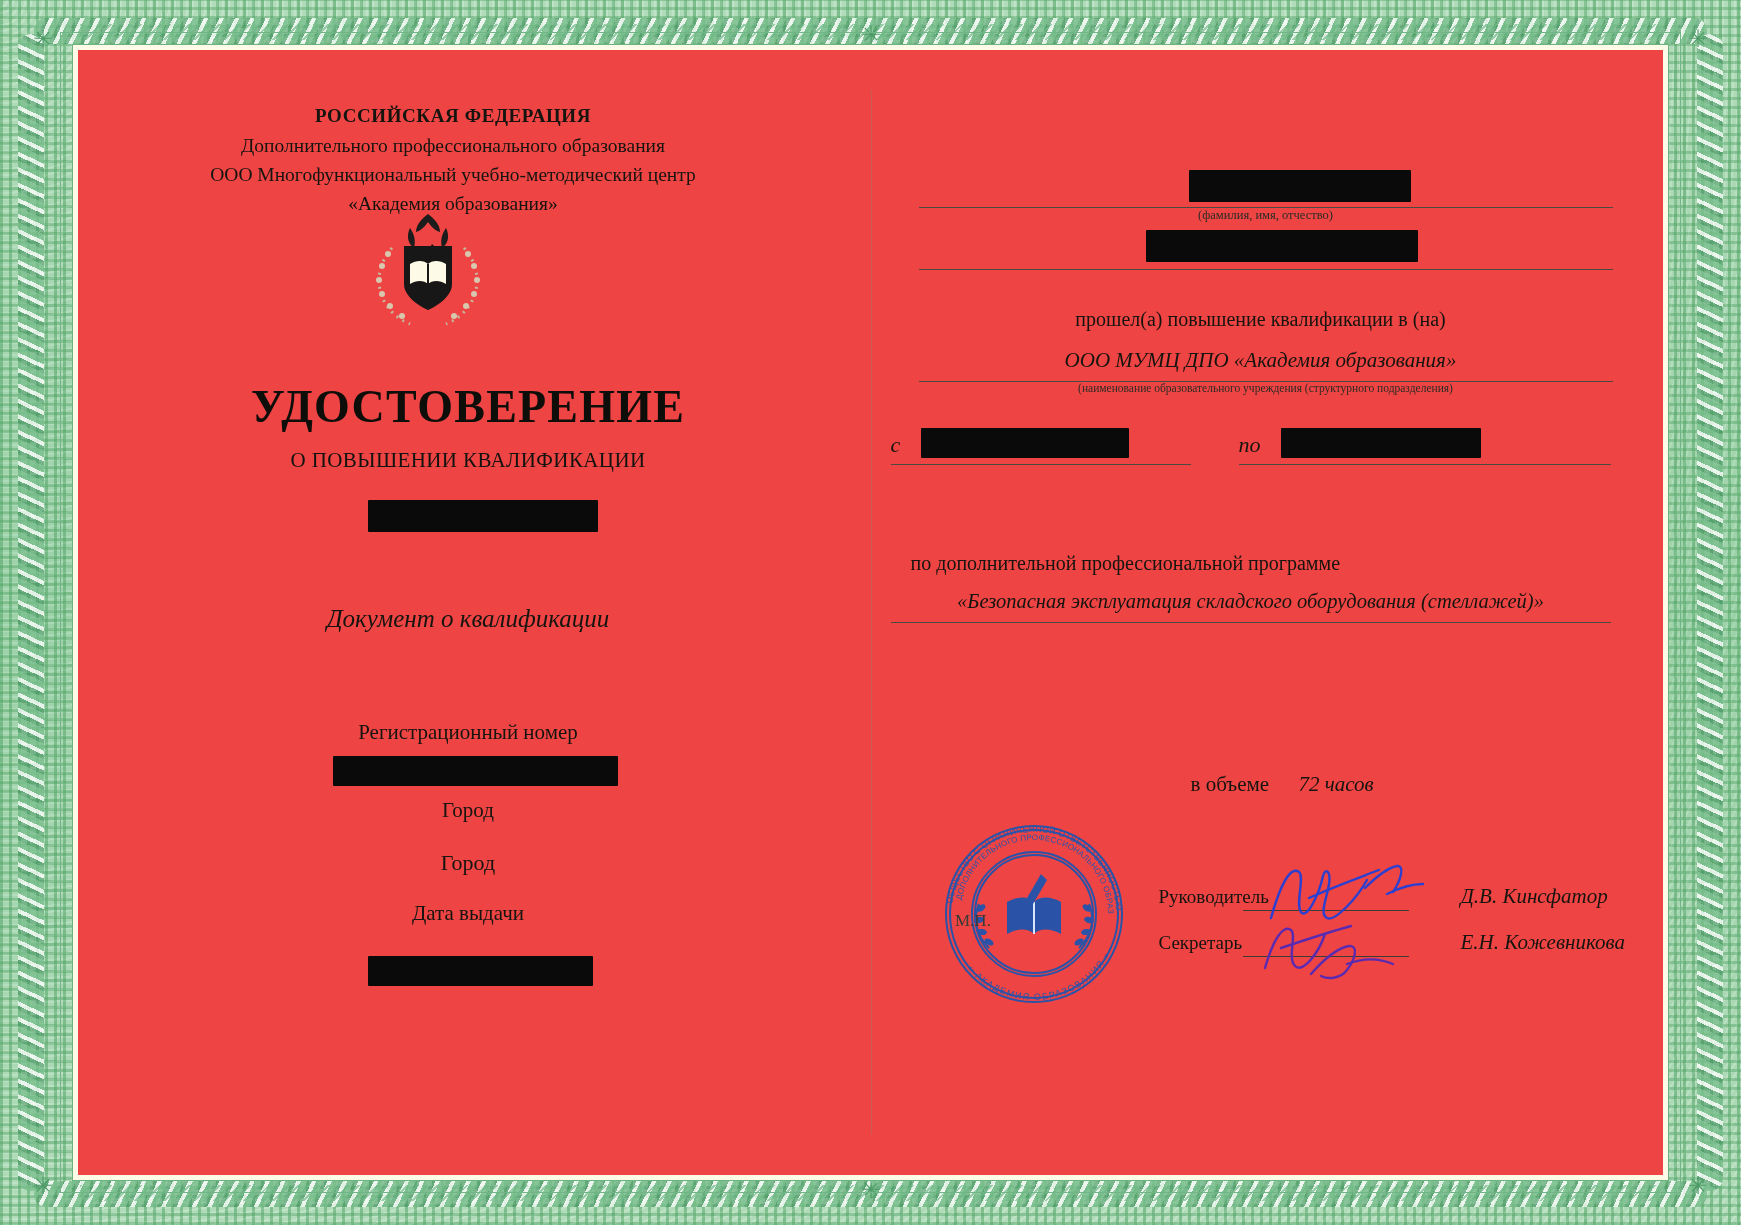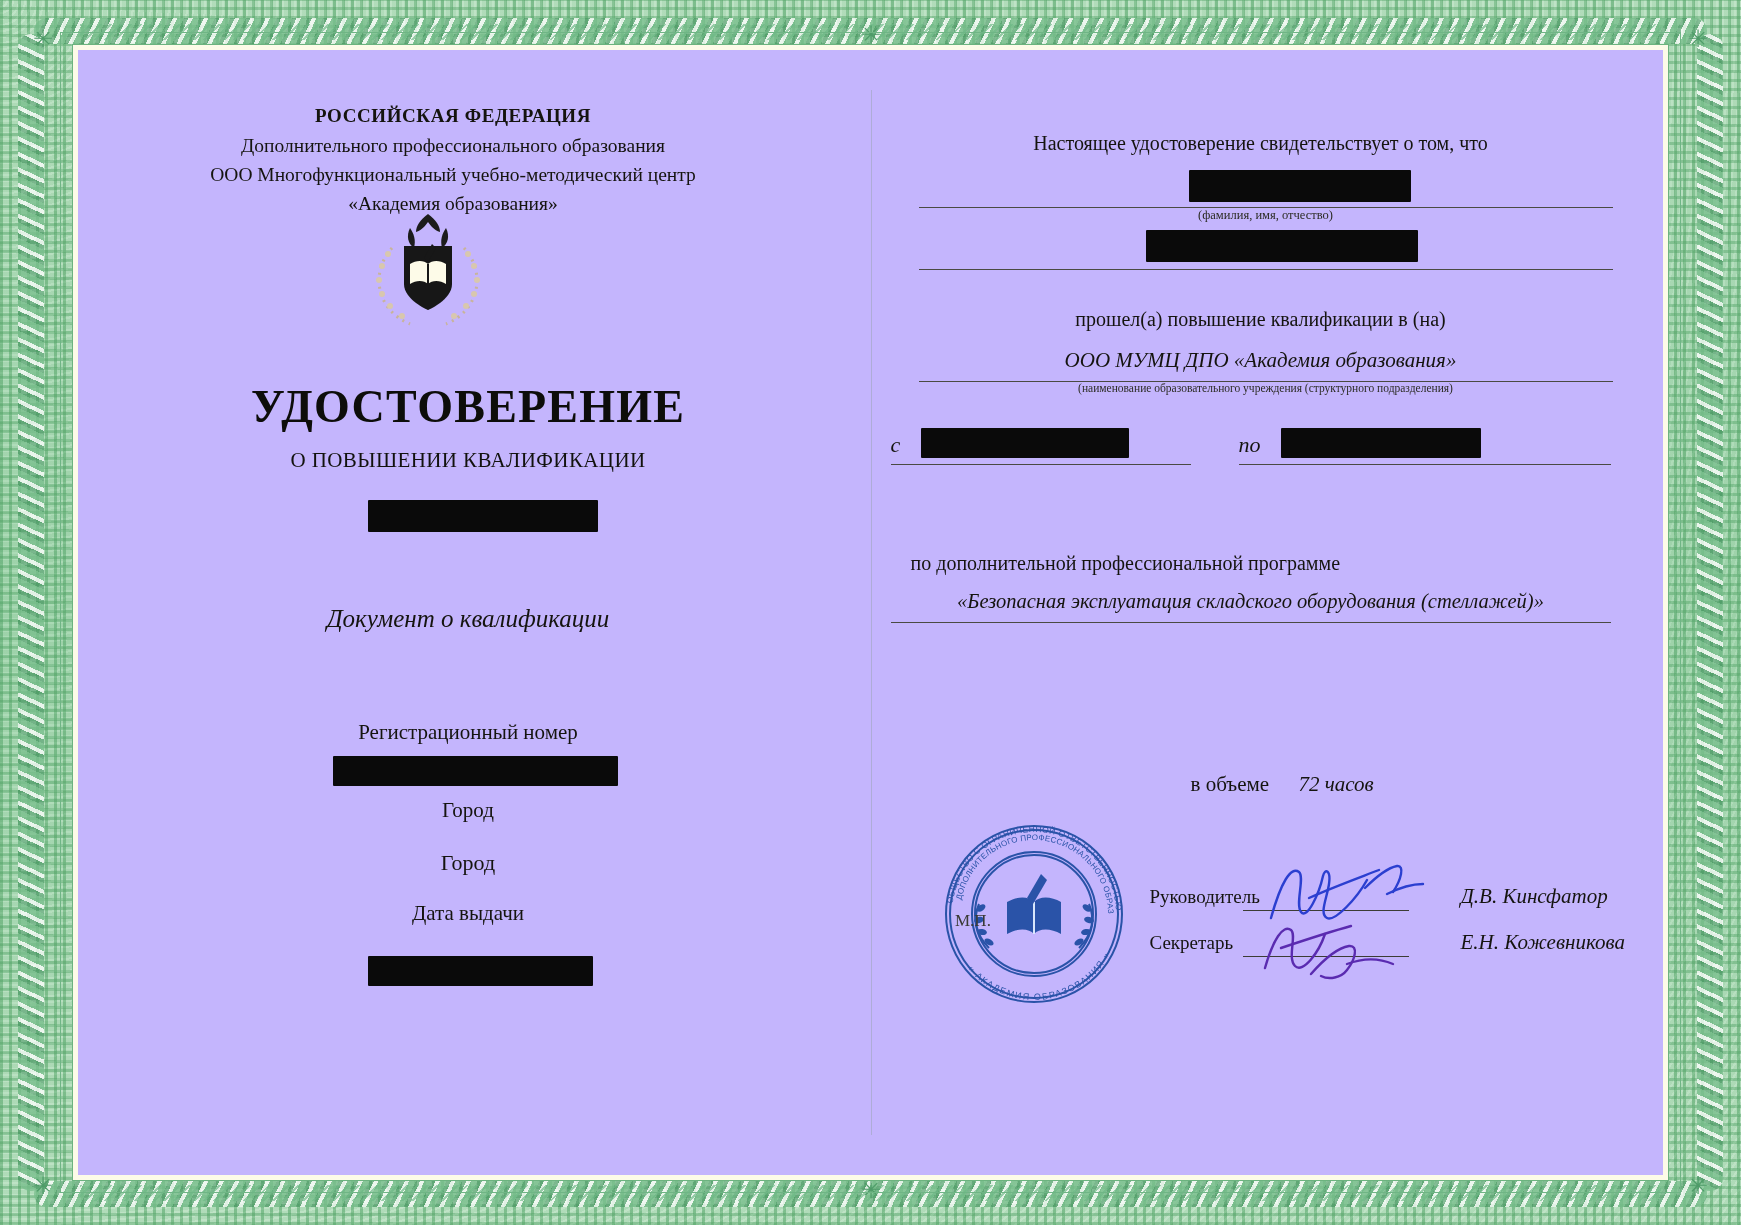--- a/index.html
+++ b/index.html
@@ -69,21 +69,21 @@
     position: absolute;
     left: 60px; top: 32px; right: 60px; bottom: 32px;
     border: 1px solid #6fb585;
     pointer-events: none;
   }
 
   
   .content {
     position: absolute;
     left: 78px; top: 50px; right: 78px; bottom: 50px;
-    background: #c4b5fd;
+    background: #ef4444;
   }
   .divider-v {
     position: absolute;
     left: 50%;
     top: 40px;
     bottom: 40px;
     width: 1px;
     background: rgba(120,150,120,.28);
   }
 
@@ -351,21 +351,21 @@
   }
   .sig-row {
     position: absolute;
     width: 520px;
     height: 44px;
     font-size: 19px;
     color: #15140f;
   }
   .sig-row.r1 { top: 24px; }
   .sig-row.r2 { top: 70px; }
-  .sig-role { position: absolute; left: 7px; top: 2px; padding-left: 32px; }
+  .sig-role { position: absolute; left: 16px; top: 2px; padding-left: 32px; }
   .sig-line {
     position: absolute;
     left: 132px; top: 26px;
     width: 166px;
     border-bottom: 1px solid #3c3c35;
   }
   .sig-name {
     position: absolute;
     left: 318px; top: 0px;
     font-style: italic;
@@ -472,21 +472,20 @@
 
       <div class="city-label">Город</div>
       <div class="city-value">Город</div>
 
       <div class="date-label">Дата выдачи</div>
       <div class="redaction red-date"></div>
     </div>
 
     <div class="col-right">
 
-      <div class="intro">Настоящее удостоверение свидетельствует о том, что</div>
 
       <div class="redaction red-fio-1"></div>
       <div class="line-fio-1"></div>
       <div class="cap-fio">(фамилия, имя, отчество)</div>
 
       <div class="redaction red-fio-2"></div>
       <div class="line-fio-2"></div>
 
       <div class="passed">прошел(а) повышение квалификации в (на)</div>
 

